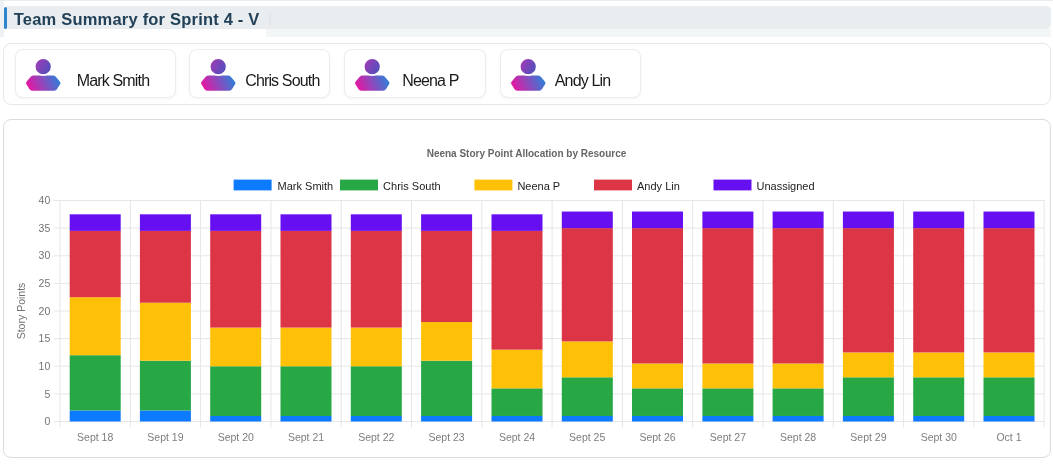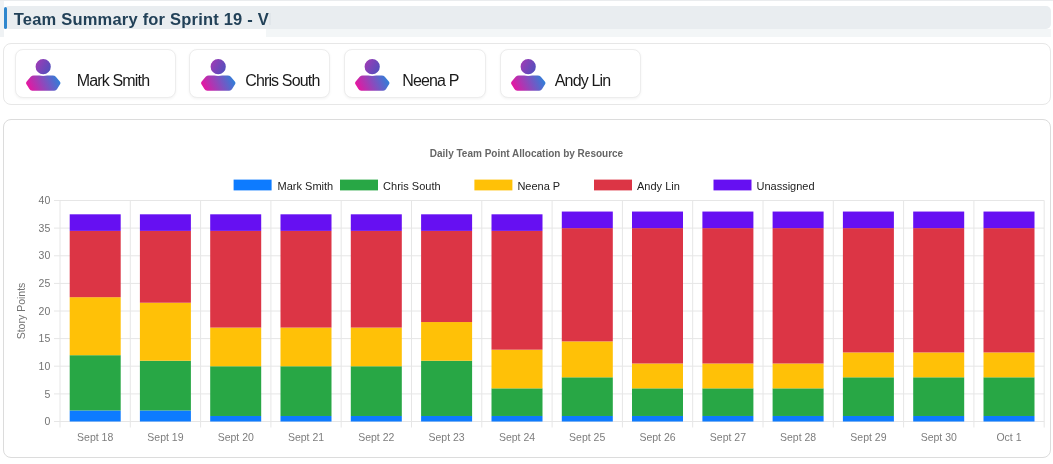--- a/index.html
+++ b/index.html
@@ -20,21 +20,21 @@
   svg text { font-family:"Liberation Sans", sans-serif; }
 </style>
 </head>
 <body>
 <div id="root">
   <div class="abs" id="leftedge"></div>
   <div class="abs" style="left:0;top:0;width:1053px;height:1px;background:#eaecee;"></div>
   <div class="abs" id="hdrbar"></div>
   <div class="abs" id="hdrstrip"></div>
   <div class="abs" id="accent"></div>
-  <div class="abs" id="title">Team Summary for Sprint 19 - V</div>
+  <div class="abs" id="title">Team Summary for Sprint 4 - V</div>
   <div class="abs" style="left:268.5px;top:13px;width:2px;height:12px;background:#e1e6ea;"></div>
   <div class="abs" id="cardspanel"></div>
 
   <div class="card" style="left:15.0px;width:160.7px;">
     <svg class="avatar" viewBox="0 0 35 33" width="35" height="33">
       <path d="M 7.8,17.4 H 26.7 Q 28.6,17.4 29.8,18.8 L 33.8,23.4 Q 34.8,24.6 34.2,26.0 L 31.1,31.1 Q 30.2,32.7 28.2,32.7 H 6.3 Q 4.3,32.7 3.4,31.1 L 0.3,26.0 Q -0.3,24.6 0.7,23.4 L 4.7,18.8 Q 5.9,17.4 7.8,17.4 Z" fill="url(#gradb)"></path>
       <circle cx="17.2" cy="8.7" r="8.5" fill="url(#gradh)" stroke="#ffffff" stroke-width="1.8"></circle>
     </svg>
     <div class="cname" style="left:60.8px;">Mark Smith</div>
   </div>
@@ -56,21 +56,21 @@
   </div>
 
   <div class="card" style="left:499.7px;width:141.3px;">
     <svg class="avatar" viewBox="0 0 35 33" width="35" height="33">
       <path d="M 7.8,17.4 H 26.7 Q 28.6,17.4 29.8,18.8 L 33.8,23.4 Q 34.8,24.6 34.2,26.0 L 31.1,31.1 Q 30.2,32.7 28.2,32.7 H 6.3 Q 4.3,32.7 3.4,31.1 L 0.3,26.0 Q -0.3,24.6 0.7,23.4 L 4.7,18.8 Q 5.9,17.4 7.8,17.4 Z" fill="url(#gradb)"></path>
       <circle cx="17.2" cy="8.7" r="8.5" fill="url(#gradh)" stroke="#ffffff" stroke-width="1.8"></circle>
     </svg>
     <div class="cname" style="left:54.1px;">Andy Lin</div>
   </div>
   <div class="abs" id="chartpanel"></div>
-  <div class="abs" id="charttitle">Daily Team Point Allocation by Resource</div>
+  <div class="abs" id="charttitle">Neena Story Point Allocation by Resource</div>
   <svg class="abs" style="left:0;top:0;" width="1053" height="464" viewBox="0 0 1053 464">
     <defs>
       <linearGradient id="gradb" x1="0" y1="0.6" x2="1" y2="0.4">
         <stop offset="0" stop-color="#ea14a0"></stop>
         <stop offset="1" stop-color="#2e80d9"></stop>
       </linearGradient>
       <linearGradient id="gradh" x1="0" y1="0.25" x2="1" y2="0.75">
         <stop offset="0" stop-color="#a23ab5"></stop>
         <stop offset="1" stop-color="#4b51bd"></stop>
       </linearGradient>

